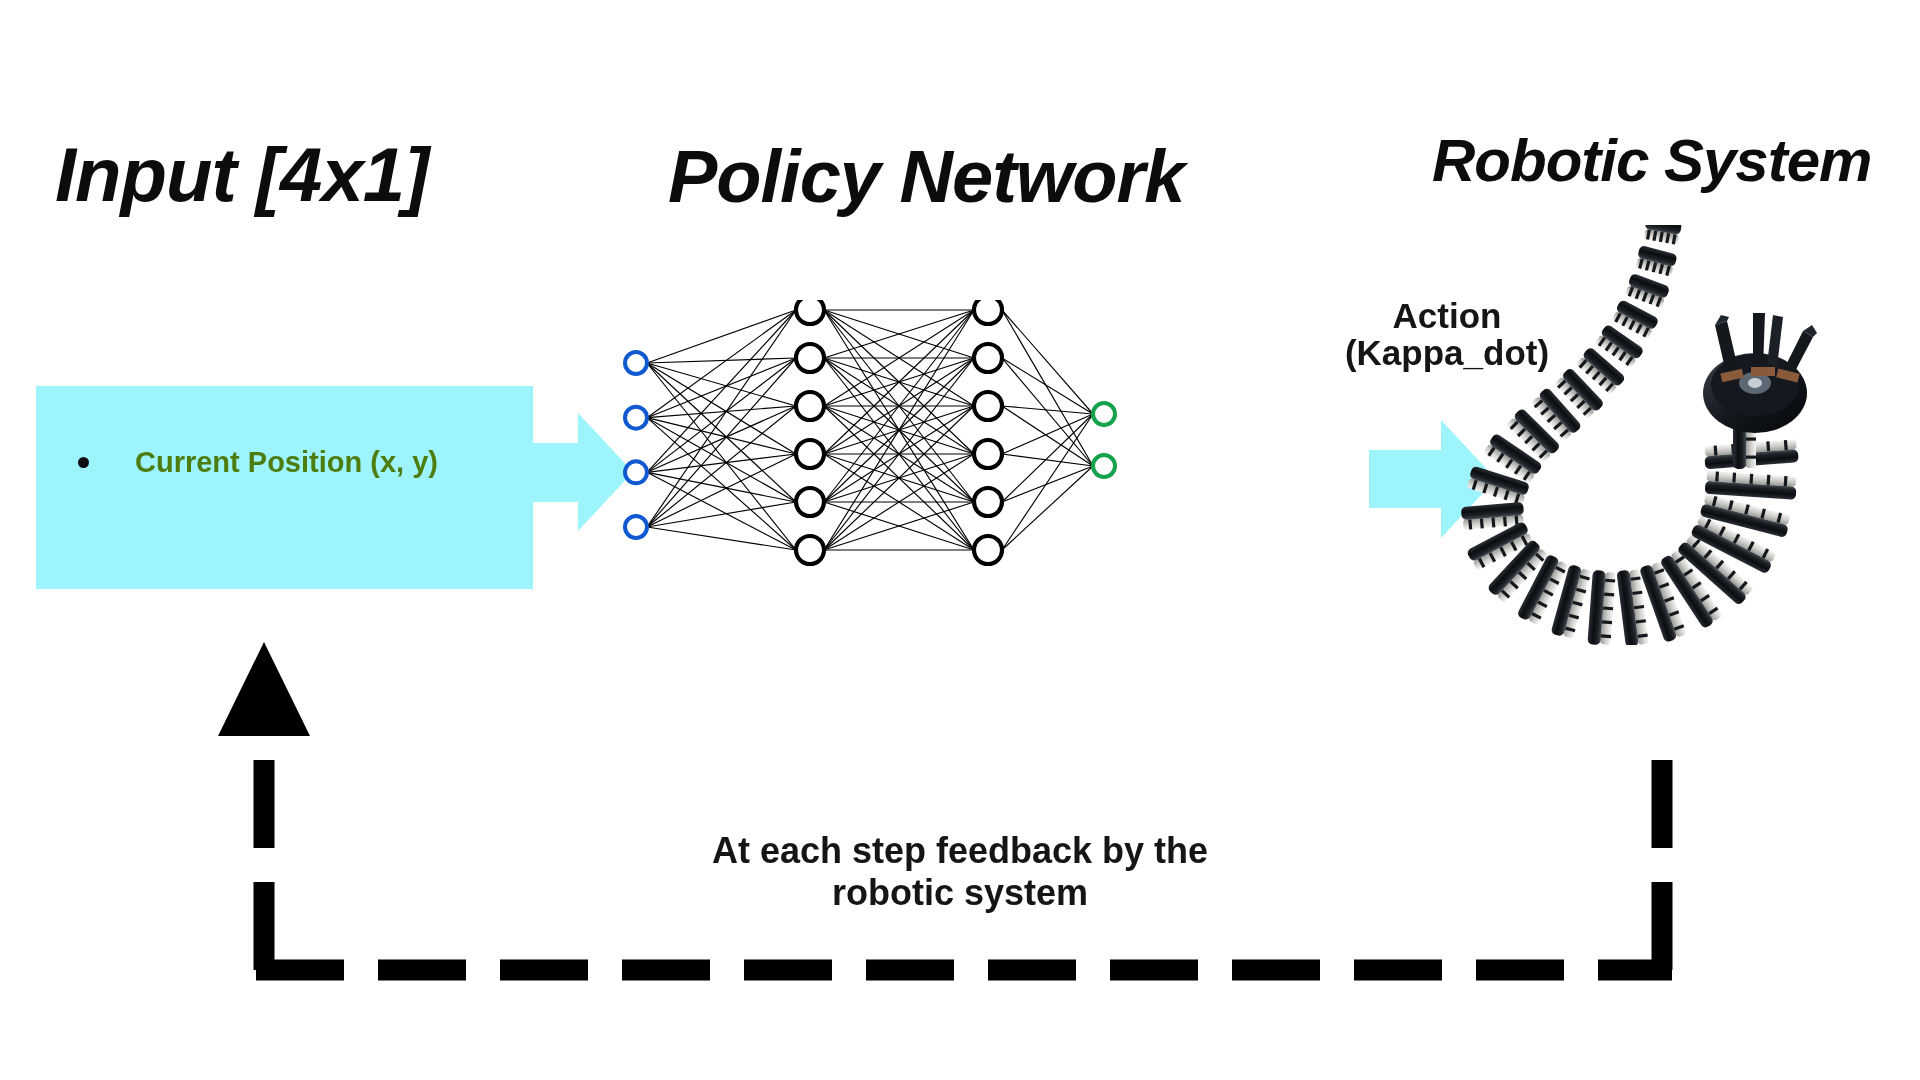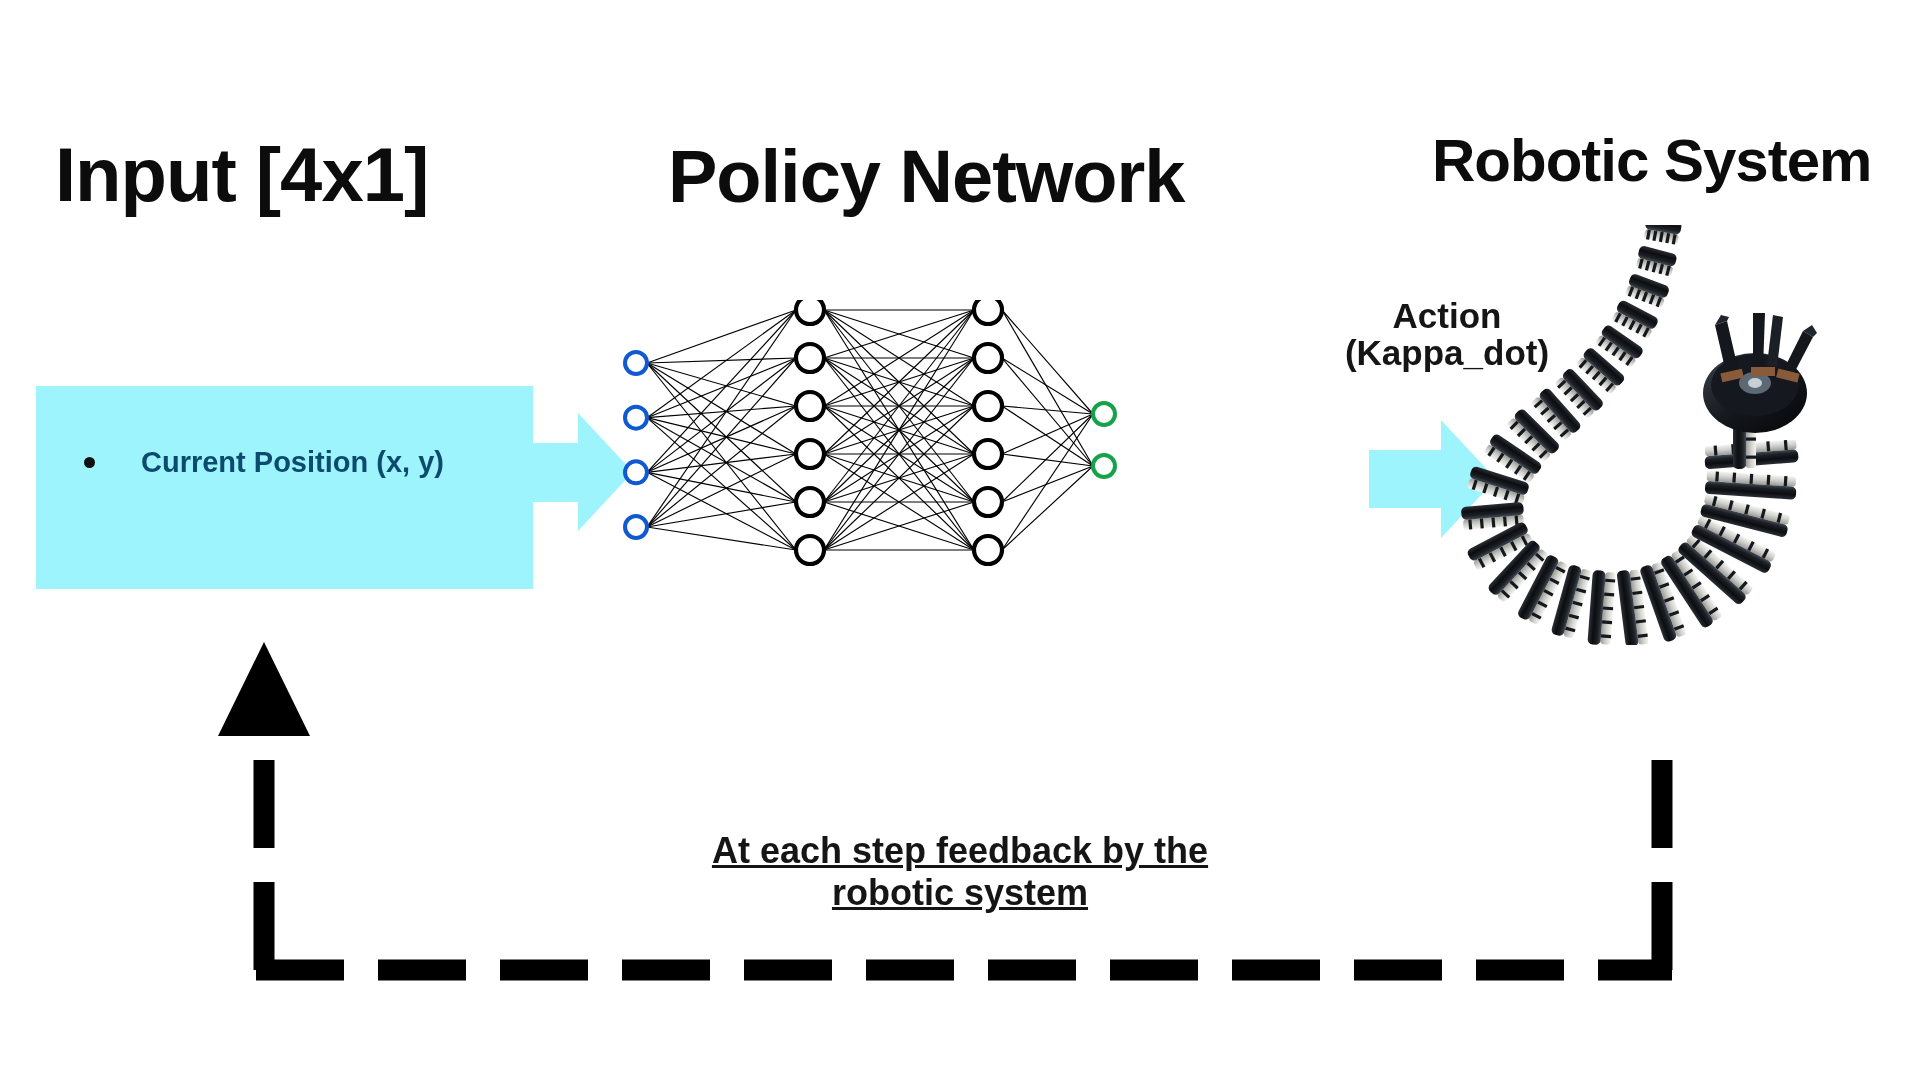--- a/index.html
+++ b/index.html
@@ -23,20 +23,21 @@
   }
   .abs { position: absolute; }
 
   
   .heading {
     font-weight: 700;
     color: #0c0c0c;
     letter-spacing: -1px;
     white-space: nowrap;
     line-height: 1;
+    font-style: italic;
   }
   #title-input {
     left: 55px;
     top: 137px;
     font-size: 76px;
   }
   #title-policy {
     left: 668px;
     top: 140px;
     font-size: 74px;
@@ -64,22 +65,21 @@
     margin: 0;
     padding: 0;
     list-style: none;
   }
   #input-list li {
     display: flex;
     align-items: center;
     height: 52px;
     font-size: 29px;
     font-weight: 700;
-    color: #0c4a6e;
-    margin-left: 6px;
+    color: #4d7c0f;
   }
   #input-list li .bullet {
     display: inline-block;
     width: 11px;
     height: 11px;
     border-radius: 50%;
     background: #101010;
     margin-left: 42px;
     margin-right: 46px;
     flex: none;
@@ -125,21 +125,20 @@
     left: 620px;
     top: 830px;
     width: 680px;
     text-align: center;
     line-height: 1.16;
   }
   #feedback-label span {
     font-size: 36px;
     font-weight: 700;
     color: #151515;
-    text-decoration: underline;
     text-underline-offset: 2px;
     display: block;
   }
 </style>
 </head>
 <body>
 
 <div class="stage">
 
   <div class="abs heading" id="title-input">Input [4x1]</div>

